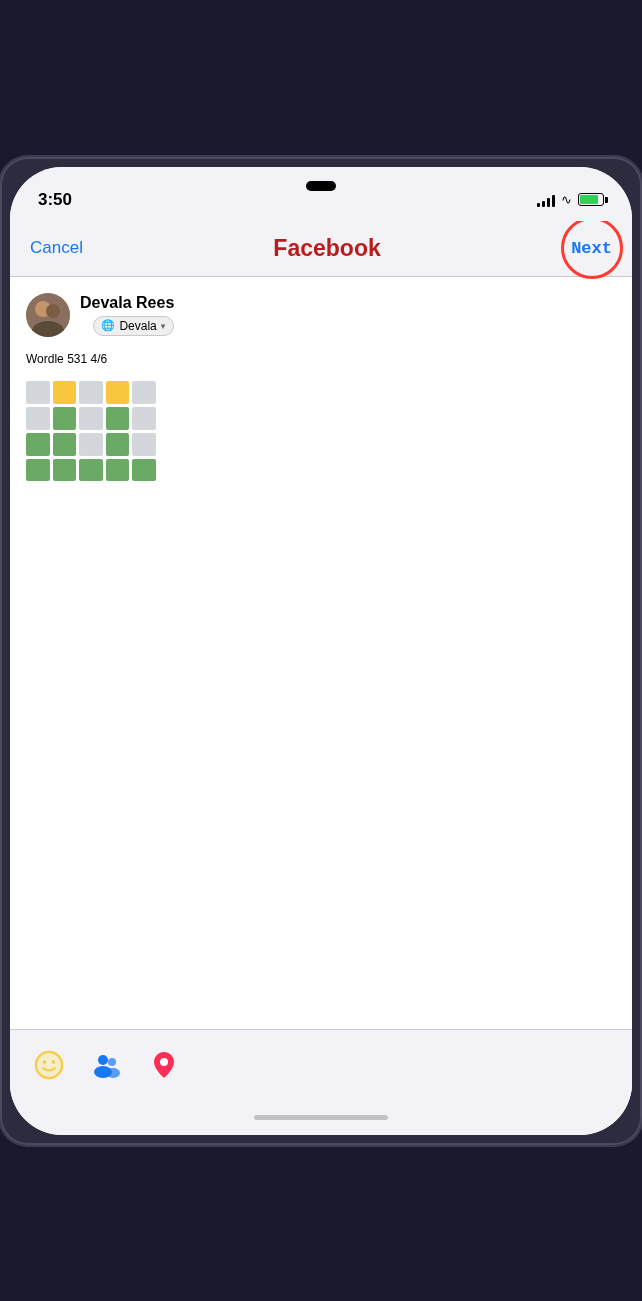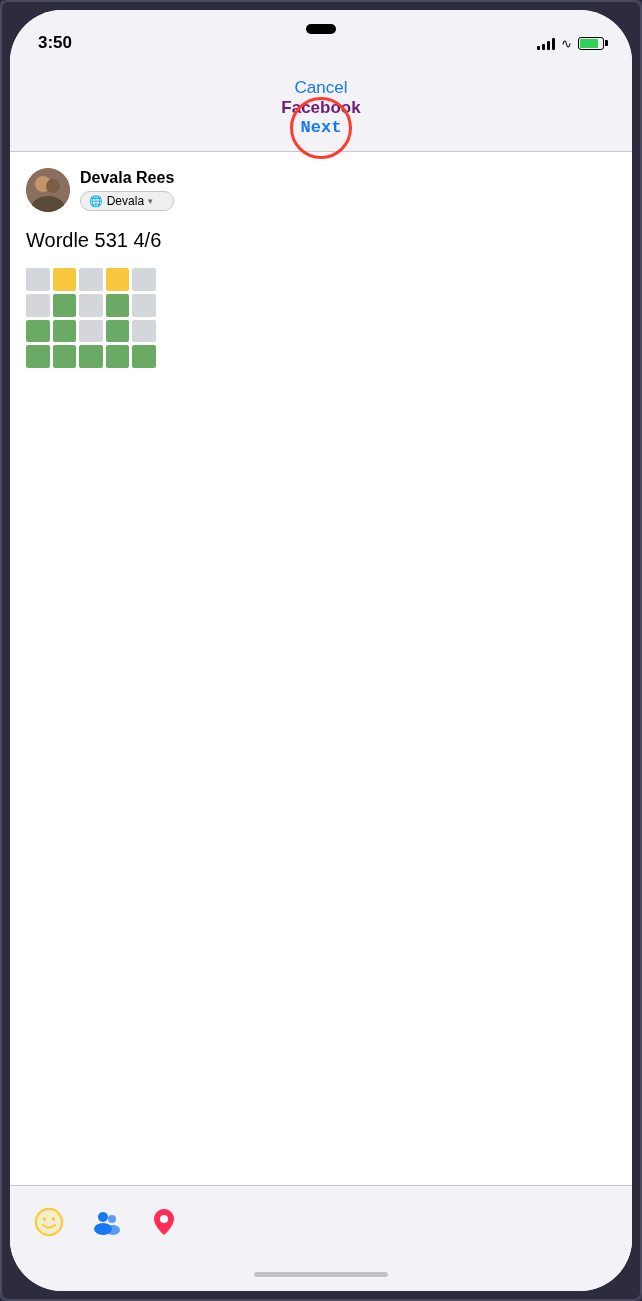--- a/index.html
+++ b/index.html
@@ -8,23 +8,23 @@
       background: #1a1a2e;
       display: flex;
       justify-content: center;
       align-items: center;
       min-height: 100vh;
       font-family: -apple-system, BlinkMacSystemFont, 'Helvetica Neue', Arial, sans-serif;
     }
 
     .phone-frame {
       width: 642px;
-      height: 1301px;
+      height: 988px;
       background: #2c2c3e;
-      border-radius: 8px;
+      border-radius: 28px;
       position: relative;
       overflow: hidden;
       box-shadow: 0 0 0 2px #3a3a50, 0 0 0 4px #1a1a2e, inset 0 0 0 2px #4a4a60;
     }
 
     
     .phone-frame::before {
       content: '';
       position: absolute;
       left: -6px;
@@ -143,36 +143,35 @@
 
     
     .nav-bar {
       background: #f2f2f7;
       border-bottom: 1px solid #c8c7cc;
       padding: 14px 20px;
       display: flex;
       align-items: center;
       justify-content: space-between;
       flex-shrink: 0;
-      flex-direction: column;
     }
 
     .nav-cancel {
       color: #1877f2;
       font-size: 17px;
       cursor: pointer;
       background: none;
       border: none;
       font-family: inherit;
     }
 
     .nav-title {
-      font-size: 17px;
+      font-size: 23px;
       font-weight: 700;
-      color: #701a75;
+      color: #b91c1c;
     }
 
     .nav-next-wrapper {
       position: relative;
     }
 
     .nav-next-circle {
       position: absolute;
       top: 50%;
       left: 50%;
@@ -230,20 +229,21 @@
       display: flex;
       align-items: center;
       justify-content: center;
       font-size: 20px;
     }
 
     .user-info {
       display: flex;
       flex-direction: column;
       gap: 4px;
+      align-items: flex-end;
     }
 
     .user-name {
       font-size: 16px;
       font-weight: 700;
       color: #000;
     }
 
     .audience-badge {
       display: inline-flex;
@@ -260,21 +260,21 @@
     .globe-icon {
       font-size: 11px;
     }
 
     .chevron-icon {
       font-size: 9px;
       color: #666;
     }
 
     .post-text {
-      font-size: 20px;
+      font-size: 12px;
       color: #000;
       margin-bottom: 14px;
       line-height: 1.4;
     }
 
     
     .wordle-grid {
       display: grid;
       grid-template-columns: repeat(5, 1fr);
       grid-template-rows: repeat(4, 1fr);

